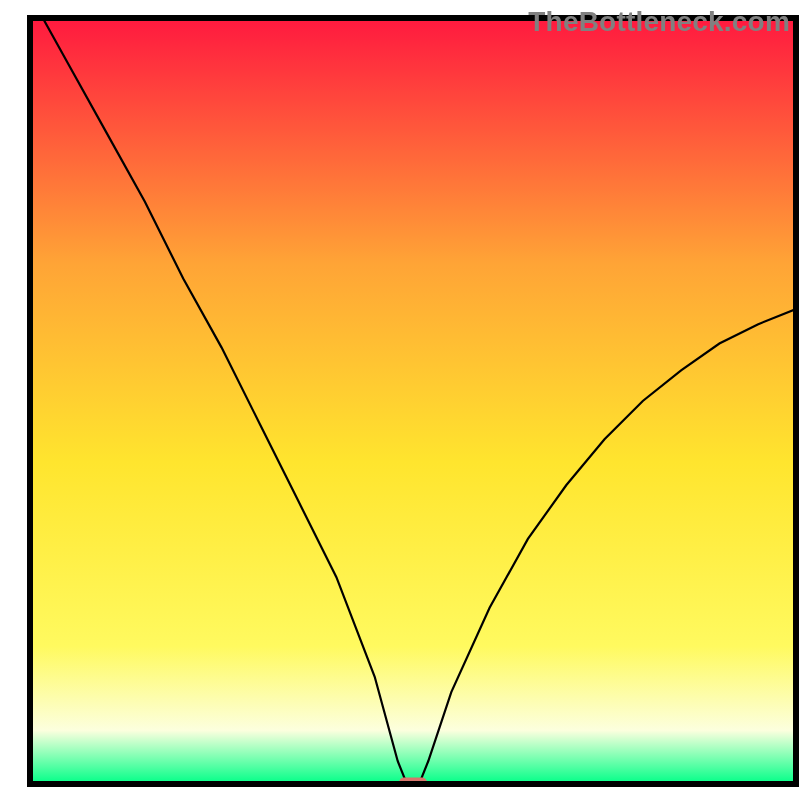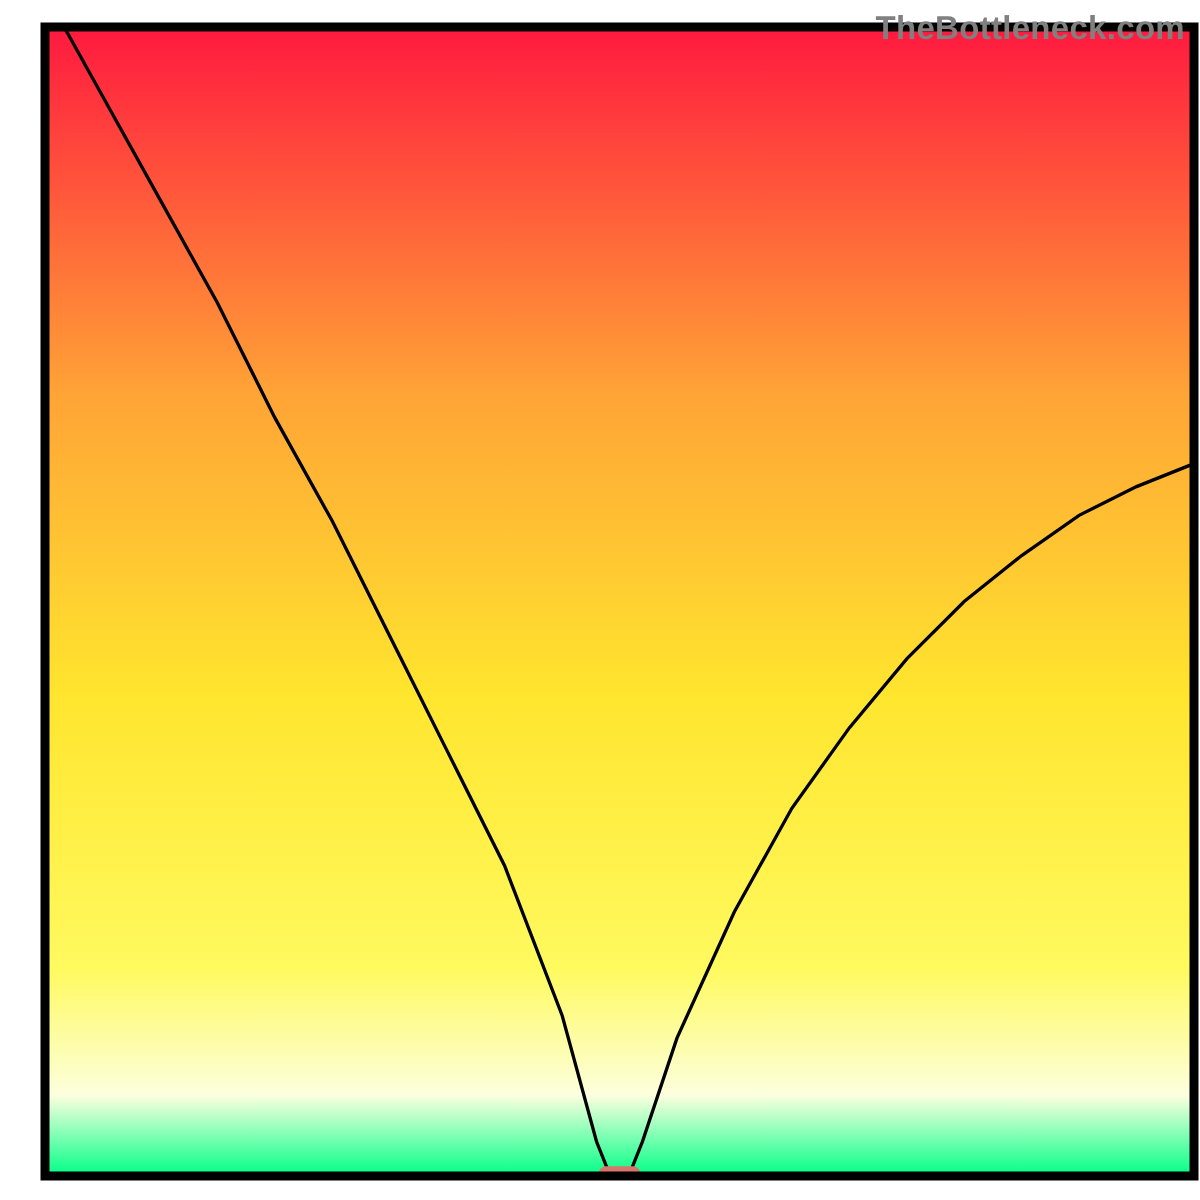--- a/index.html
+++ b/index.html
@@ -13,21 +13,21 @@
   }
   .chart-container {
     position: relative;
     width: 800px;
     height: 800px;
   }
   .watermark {
     position: absolute;
     top: 6px;
     right: 10px;
-    font-size: 22px;
+    font-size: 28px;
     font-weight: bold;
     color: #808080;
     z-index: 10;
     letter-spacing: 0.2px;
   }
   svg {
     display: block;
   }
 </style>
 </head>

